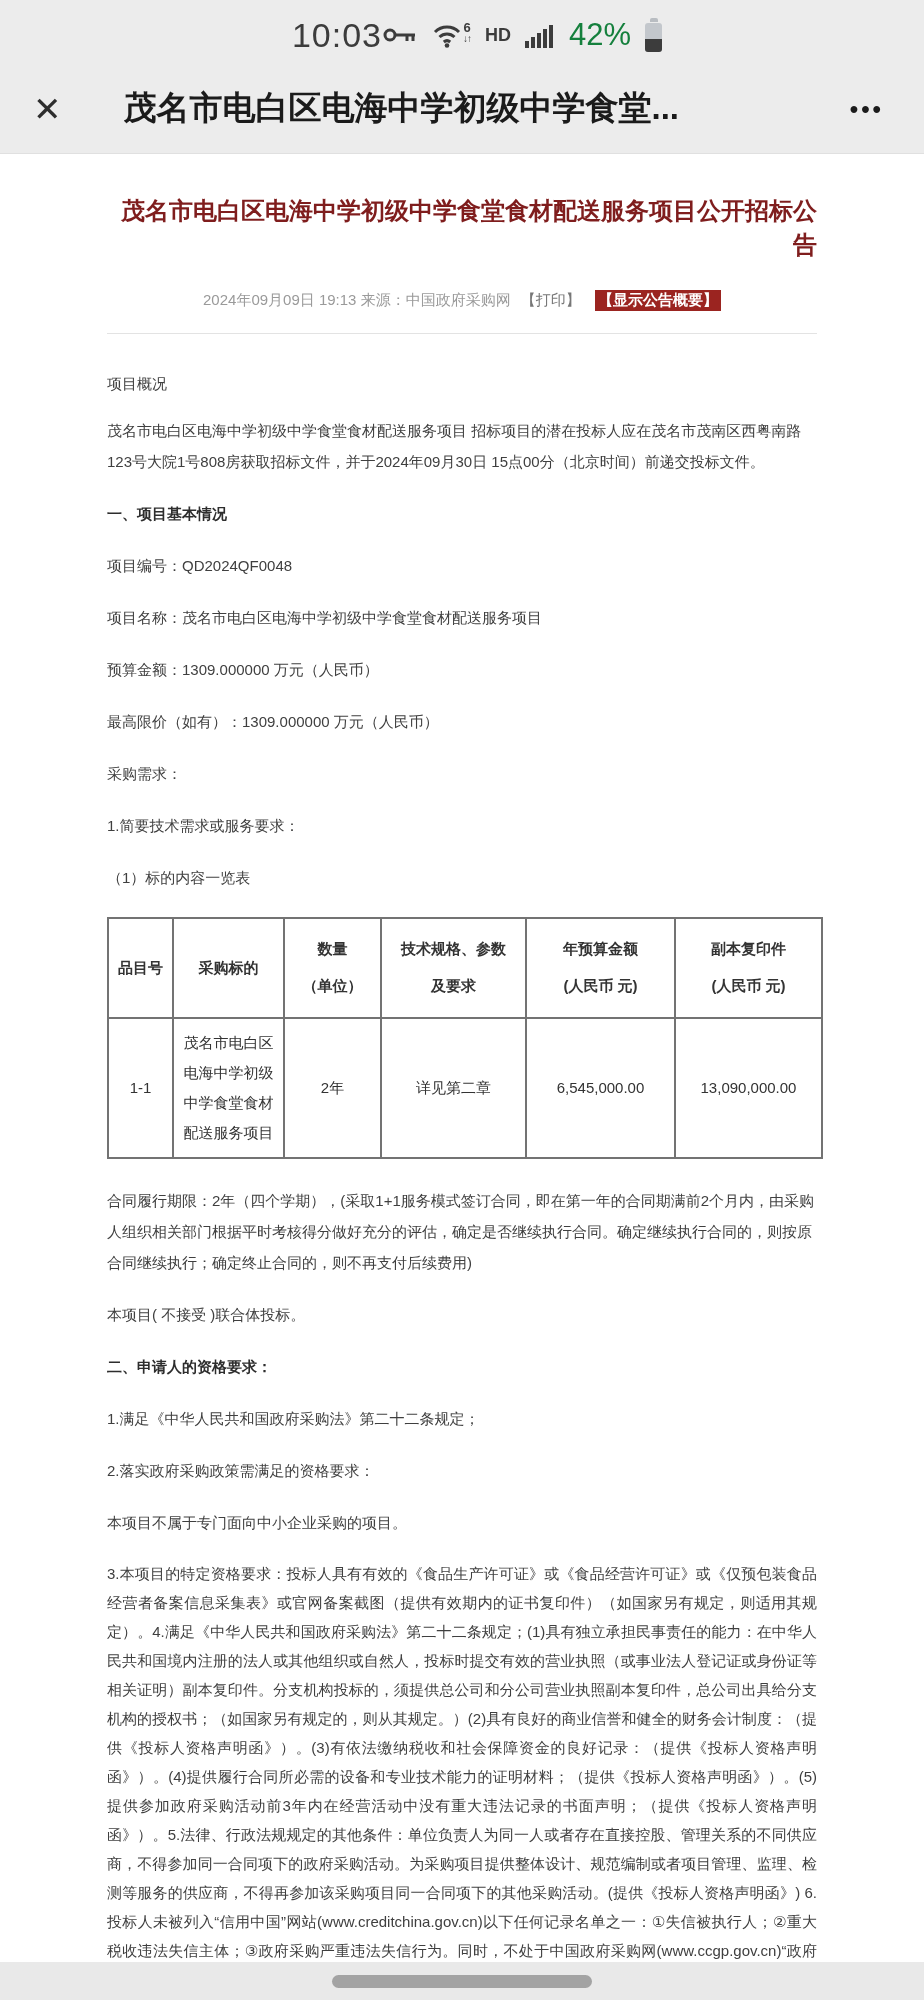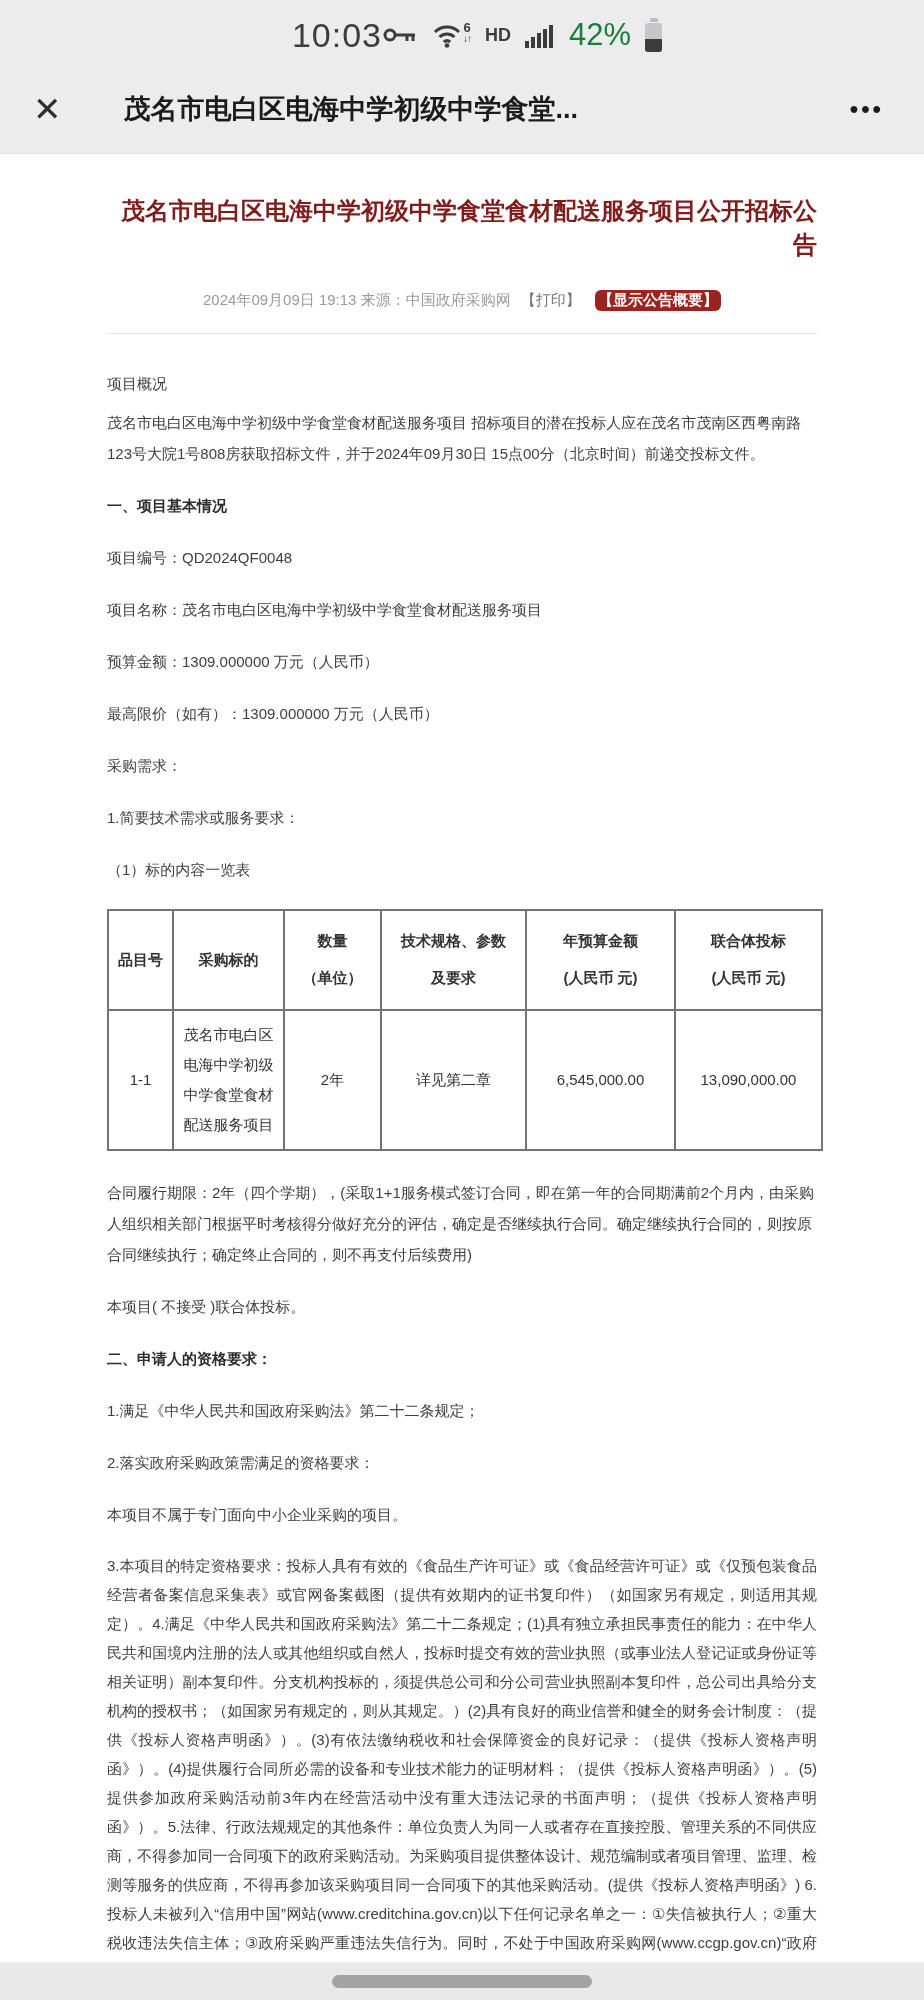--- a/index.html
+++ b/index.html
@@ -28,40 +28,40 @@
   .battery .cap{position:absolute;top:0;left:4.5px;width:8px;height:4px;background:#b9bdc2;border-radius:2px 2px 0 0;}
   .battery .case{position:absolute;top:5px;left:0;width:17px;height:29px;background:#c3c7cc;border-radius:3px;overflow:hidden;}
   .battery .fill{position:absolute;bottom:0;left:0;width:100%;height:13px;background:#3c3c3c;}
   
   .app-header{
     height:90px;background:#ececec;border-bottom:1px solid #e0e0e0;
     display:flex;align-items:center;padding:0 40px 0 33px;box-sizing:border-box;
   }
   .close-btn{font-size:34px;color:#2e2e2e;line-height:1;cursor:pointer;}
   .app-title{
-    margin-left:62px;font-size:27px;font-weight:700;color:#1b1b1b;
+    margin-left:62px;font-size:33px;font-weight:700;color:#1b1b1b;
     white-space:nowrap;overflow:hidden;flex:1;
   }
   .more-btn{font-size:24px;color:#1b1b1b;letter-spacing:3px;font-weight:700;cursor:pointer;white-space:nowrap;}
   
   .content{padding:40px 107px 0 107px;}
   .doc-title{
     margin:0;font-size:24px;line-height:34px;font-weight:700;color:#7f1d1d;
     text-align:right;
   }
   .doc-meta{margin-top:28px;text-align:center;font-size:15px;color:#9a9a9a;white-space:nowrap;}
   .print-link{color:#777777;margin-left:6px;cursor:pointer;}
   .summary-badge{
     display:inline-block;margin-left:10px;padding:1px 3px;
-    background:#9b2420;color:#ffffff;font-weight:700;font-size:15px;cursor:pointer;border-radius:6px;
+    background:#9b2420;color:#ffffff;font-weight:700;font-size:15px;cursor:pointer;
   }
   .divider{margin-top:22px;border-bottom:1px solid #e3e3e3;}
   .body{margin-top:34px;font-size:15px;color:#3f3f3f;}
   .body p{margin:21px 0;line-height:31px;}
-  .body p.tight-top{margin-bottom:8px;}
+  .body p.tight-top{margin-bottom:16px;}
   .body p.tight-bottom{margin-top:8px;}
   .body p.bold{font-weight:700;color:#2d2d2d;}
   .body p.dense{line-height:29px;text-align:justify;margin-top:14px;}
   
   table.items{
     border-collapse:collapse;margin:24px auto 26px auto;
     table-layout:fixed;width:714px;
   }
   table.items th,table.items td{
     border:2px solid #737373;text-align:center;vertical-align:middle;
@@ -169,21 +169,21 @@
             <col class="c5">
             <col class="c6">
         </colgroup>
         <thead>
           <tr>
             <th><span>品目号</span></th>
             <th><span>采购标的</span></th>
             <th><span>数量</span><span class="l2">（单位）</span></th>
             <th><span>技术规格、参数</span><span class="l2">及要求</span></th>
             <th><span>年预算金额</span><span class="l2">(人民币 元)</span></th>
-            <th><span>联合体投标</span><span class="l2">(人民币 元)</span></th>
+            <th><span>副本复印件</span><span class="l2">(人民币 元)</span></th>
           </tr>
         </thead>
         <tbody>
           <tr>
             <td>1-1</td>
             <td>茂名市电白区电海中学初级中学食堂食材配送服务项目</td>
             <td>2年</td>
             <td>详见第二章</td>
             <td>6,545,000.00</td>
             <td>13,090,000.00</td>

